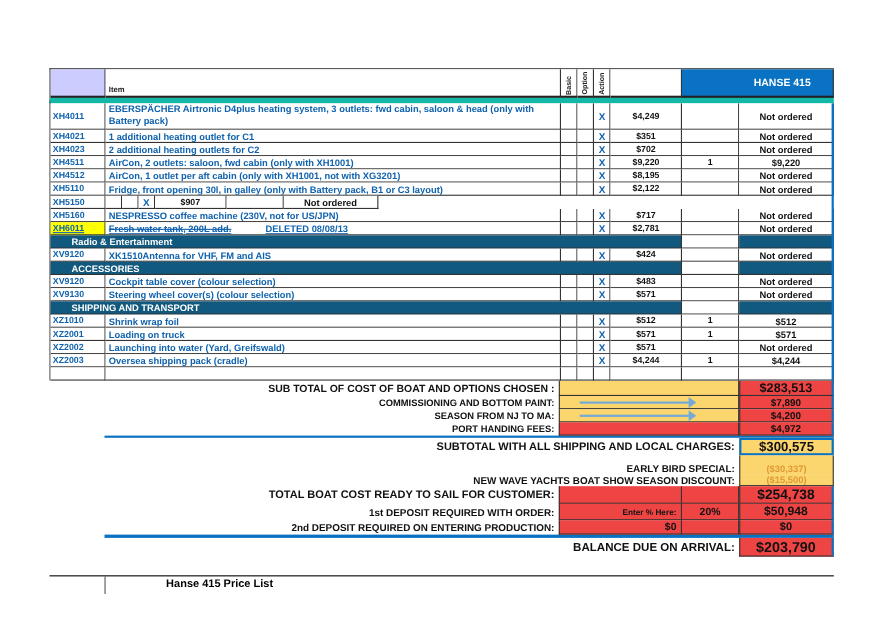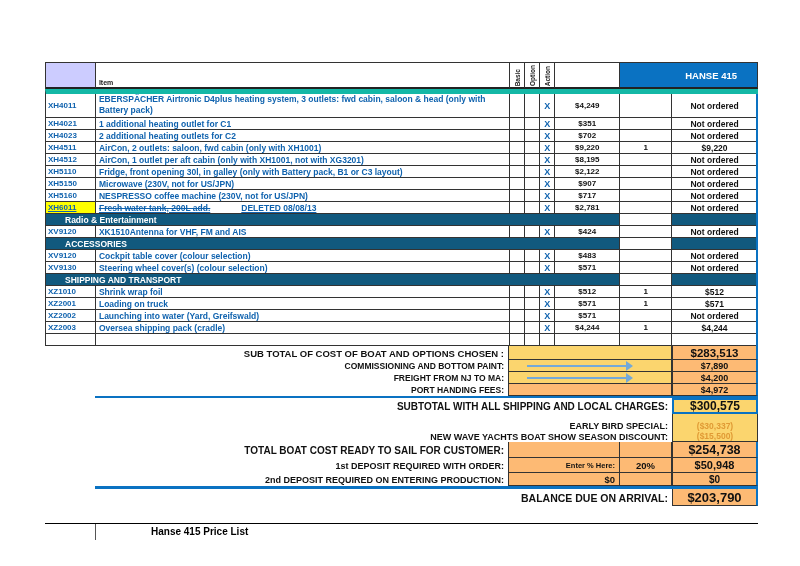--- a/index.html
+++ b/index.html
@@ -33,21 +33,21 @@
   .h-code{width:50px;background:#ccccff;}
   .h-desc{width:415px;align-items:flex-end;font-size:7px;color:#222;padding-left:3px;padding-bottom:1px;}
   .h-rot{width:15px;align-items:flex-end;justify-content:center;padding-bottom:1px;}
   .h-rot span{writing-mode:vertical-rl;transform:rotate(180deg);font-size:6.5px;font-weight:bold;color:#222;}
   .h-price{width:65px;}
   .h-model{width:138px;background:#0a72c2;justify-content:flex-end;color:#fff;font-size:9.5px;padding-right:20px;}
 
   
   .srow{display:flex;margin-left:50px;width:663px;}
   .scell{box-sizing:border-box;border:1px solid #333;border-top:none;overflow:hidden;
-         font-weight:bold;display:flex;align-items:center;background:#fdba74;color:#111;}
+         font-weight:bold;display:flex;align-items:center;background:#ef4444;color:#111;}
   .lbl{justify-content:flex-end;text-align:left;padding-right:4px;}
   .noborder{border:none;background:transparent;}
   .yellow{background:#fbd56e;}
   .val{justify-content:center;border-left:1px solid #333;border-right:2px solid #0a72c2;}
   .arrow{height:2px;width:100px;background:#74a9d8;margin-left:18px;position:relative;align-self:center;}
   .arrow:after{content:"";position:absolute;right:-6px;top:-4px;border-left:7px solid #74a9d8;
                border-top:5px solid transparent;border-bottom:5px solid transparent;}
   .blueline{height:2px;background:#0a72c2;margin-left:50px;width:663px;}
   .blueline.thick{height:3px;}
   .orangetxt{color:#e09a35;}
@@ -134,21 +134,20 @@
         <div class="cell c-desc">Fridge, front opening 30l, in galley (only with Battery pack, B1 or C3 layout)</div>
         <div class="cell c-b"></div>
         <div class="cell c-o"></div>
         <div class="cell c-a">X</div>
         <div class="cell c-price">$2,122</div>
         <div class="cell c-qty"></div>
         <div class="cell c-res">Not ordered</div>
       </div>
       <div class="row">
         <div class="cell c-code">XH5150</div>
-        <div class="cell c-desc">Microwave (230V, not for US/JPN)</div>
         <div class="cell c-b"></div>
         <div class="cell c-o"></div>
         <div class="cell c-a">X</div>
         <div class="cell c-price">$907</div>
         <div class="cell c-qty"></div>
         <div class="cell c-res">Not ordered</div>
       </div>
       <div class="row">
         <div class="cell c-code">XH5160</div>
         <div class="cell c-desc">NESPRESSO coffee machine (230V, not for US/JPN)</div>
@@ -277,21 +276,21 @@
 
   <div class="srow" style="height:12px">
     <div class="scell lbl noborder" style="width:413px;font-size:8.5px">COMMISSIONING  AND BOTTOM  PAINT:</div>
     <div class="scell yellow" style="width:164px">
         <div class="arrow"></div>
       </div>
     <div class="scell val" style="width:86px;font-size:9px">$7,890</div>
   </div>
 
   <div class="srow" style="height:12px">
-    <div class="scell lbl noborder" style="width:413px;font-size:8.5px">FREIGHT  FROM  NJ  TO  MA:</div>
+    <div class="scell lbl noborder" style="width:413px;font-size:8.5px">SEASON  FROM  NJ  TO  MA:</div>
     <div class="scell yellow" style="width:164px">
         <div class="arrow"></div>
       </div>
     <div class="scell val" style="width:86px;font-size:9px">$4,200</div>
   </div>
 
   <div class="srow" style="height:12px">
     <div class="scell lbl noborder" style="width:413px;font-size:8.5px">PORT  HANDING  FEES:</div>
     <div class="scell" style="width:164px"></div>
     <div class="scell val" style="width:86px;font-size:9px">$4,972</div>

